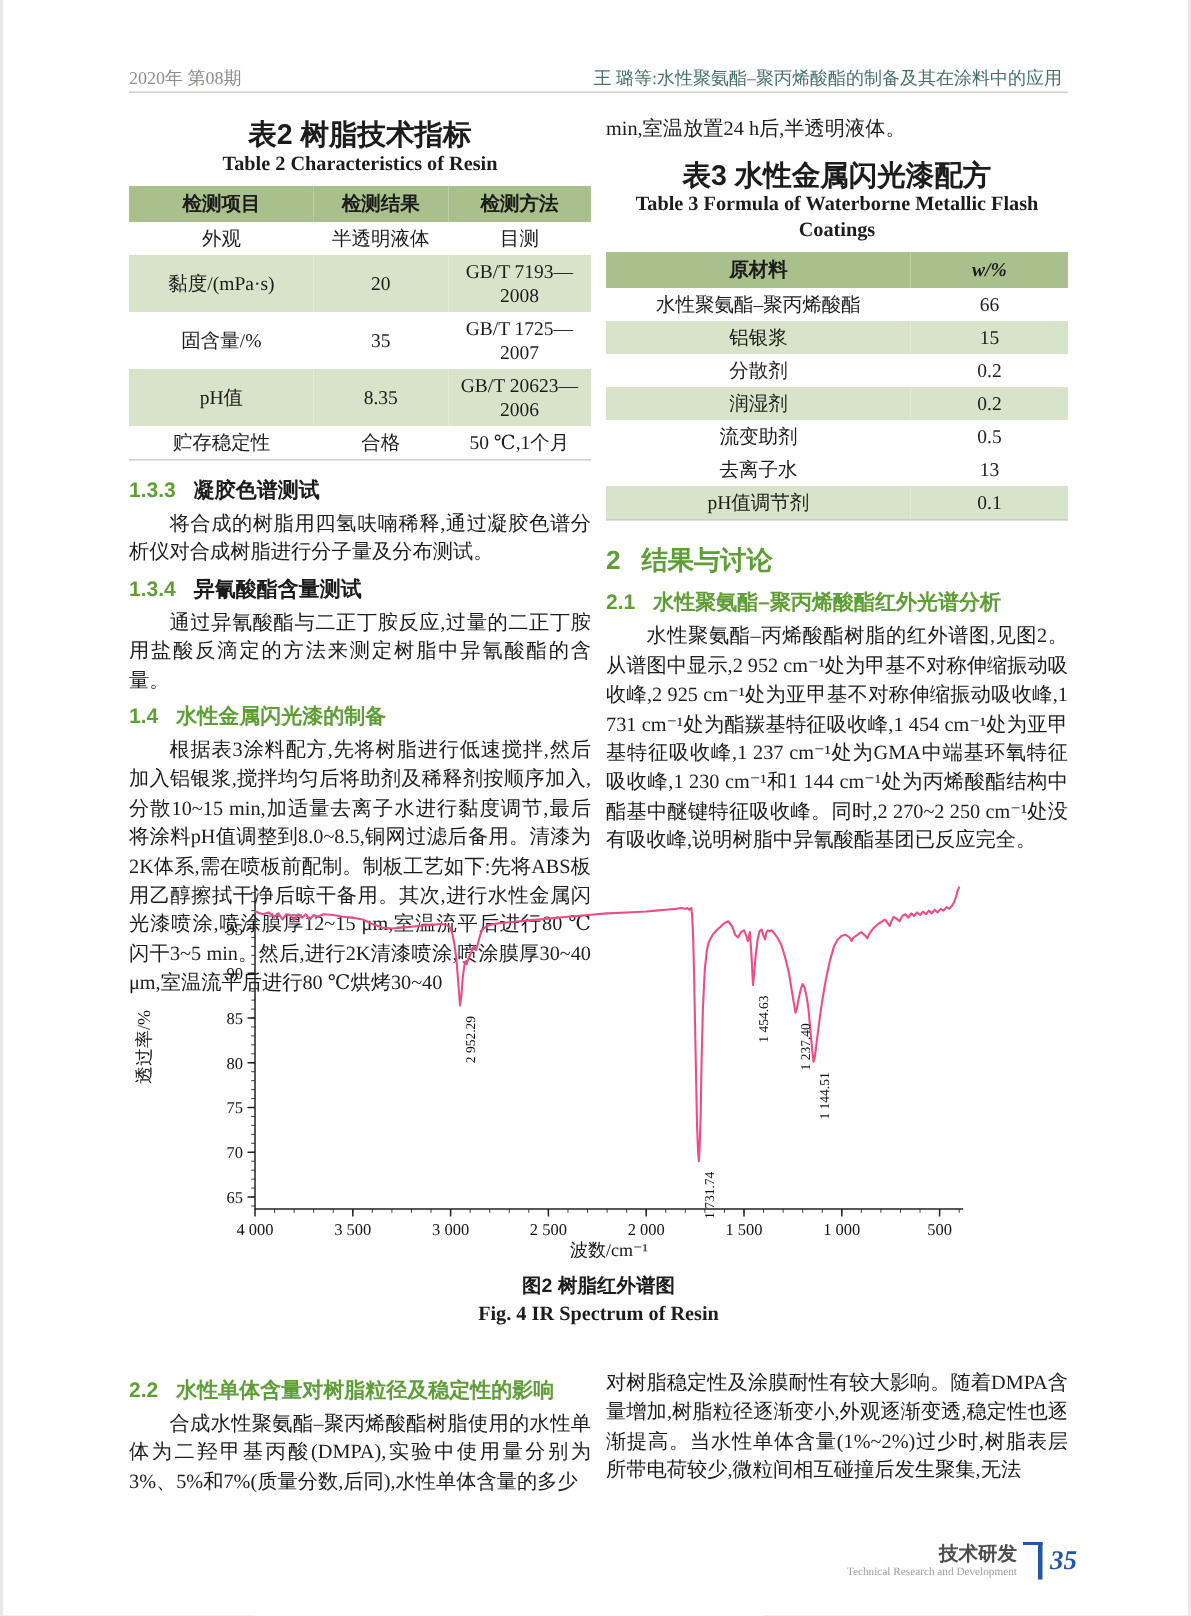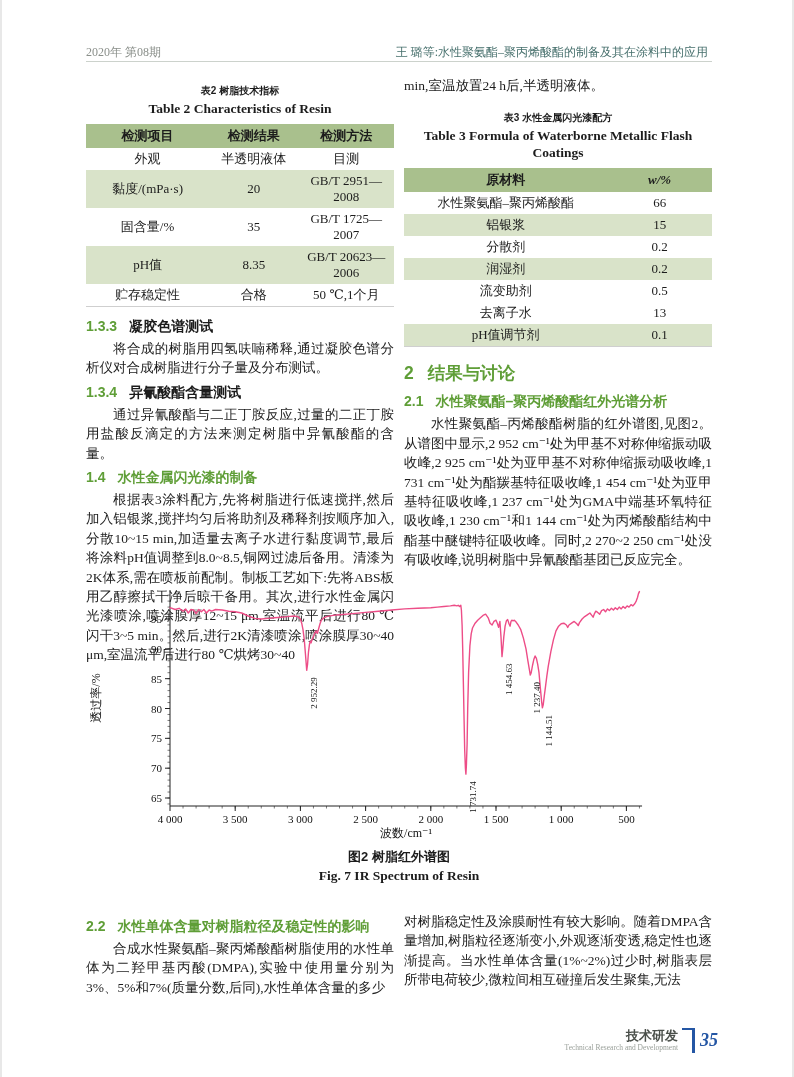--- a/index.html
+++ b/index.html
@@ -11,21 +11,21 @@
   .hdr-rule{position:absolute;left:84px;width:626px;top:61px;border-top:1px solid #ccd2cc;height:0;}
   
   .col{position:absolute;width:308px;font-size:13.5px;line-height:19.4px;text-align:justify;}
   #col-left{left:84px;top:76px;}
   #col-right{left:402px;top:76px;}
   #bot-left{left:84px;top:912px;}
   #bot-right{left:402px;top:912px;}
   p.body{margin:0;text-indent:2em;}
   p.cont{margin:0;text-indent:0;}
   
-  .tbl-title-cn{text-align:center;font-weight:bold;font-family:"Liberation Sans",sans-serif;font-size:10px;margin:6px 0 1px;line-height:17px;}
+  .tbl-title-cn{text-align:center;font-weight:bold;font-family:"Liberation Sans",sans-serif;font-size:19px;margin:6px 0 1px;line-height:17px;}
   .tbl-title-en{text-align:center;font-weight:bold;font-size:13.5px;margin:0 0 7px;line-height:17px;}
   table.datatbl{border-collapse:collapse;width:100%;font-size:13px;line-height:16px;border-bottom:1px solid #cfcfcf;}
   table.datatbl th{background:#a9c08d;font-weight:bold;padding:4px 2px;text-align:center;}
   table.datatbl td{padding:3px 2px;text-align:center;}
   table.datatbl tr.alt{background:#d9e3c9;}
   td.cl{text-align:left;padding-left:12px;}
   td.cl2{text-align:left;padding-left:30px;}
   .wit{font-style:italic;}
   
   .h-sub{font-family:"Liberation Sans",sans-serif;font-weight:bold;font-size:14px;line-height:21px;margin:4px 0 2px;text-align:left;}
@@ -72,21 +72,21 @@
           <th>检测方法</th>
         </tr>
         <tr>
           <td class="cl">外观</td>
           <td>半透明液体</td>
           <td>目测</td>
         </tr>
         <tr class="alt">
           <td class="cl">黏度/(mPa·s)</td>
           <td>20</td>
-          <td>GB/T 2951—2008</td>
+          <td>GB/T 7193—2008</td>
         </tr>
         <tr>
           <td class="cl">固含量/%</td>
           <td>35</td>
           <td>GB/T 1725—2007</td>
         </tr>
         <tr class="alt">
           <td class="cl">pH值</td>
           <td>8.35</td>
           <td>GB/T 20623—2006</td>
@@ -281,21 +281,21 @@
         <text x="320.024" y="249" text-anchor="middle" font-size="12" fill="#111">波数/cm⁻¹</text>
         <text x="14" y="110" text-anchor="middle" font-size="12" fill="#111" transform="rotate(-90 14 110)">透过率/%</text>
         <polyline points="84.0,19.7 89.2,21.5 93.1,20.3 97.0,23.2 99.6,20.9 102.3,25.0 104.9,21.5 107.5,22.0 110.1,25.6 112.7,21.5 115.3,23.8 117.9,21.5 120.5,25.0 123.1,22.0 125.7,23.2 129.6,21.5 136.2,22.0 142.7,23.2 149.2,23.8 155.7,25.0 162.2,28.0 168.8,30.4 175.3,31.0 181.8,30.4 188.3,29.8 194.8,29.2 201.4,28.6 207.9,28.0 211.8,28.6 214.4,31.0 215.7,35.2 217.0,41.7 218.3,51.9 219.6,68.0 220.7,82.3 221.6,75.8 222.5,63.8 223.5,56.1 224.2,53.1 225.1,54.9 226.1,51.3 227.4,48.9 228.7,45.3 230.0,42.9 231.4,45.3 232.7,40.5 234.0,35.8 235.3,32.2 237.9,29.8 240.5,28.6 247.0,27.4 253.5,26.8 266.6,25.6 279.6,24.4 292.6,23.2 305.7,22.0 318.7,20.9 331.8,20.3 344.8,19.7 351.3,19.1 357.8,18.5 364.4,17.9 368.3,17.3 370.9,17.9 372.2,17.3 373.5,18.5 374.8,17.3 375.4,22.0 376.1,37.0 376.7,60.8 377.4,96.6 378.1,132.4 378.7,162.3 379.4,180.2 379.9,186.1 380.4,177.2 381.1,156.3 381.7,120.5 382.6,84.7 383.9,57.9 385.2,45.9 386.5,40.0 389.1,35.2 391.7,32.2 394.4,29.8 397.0,27.4 399.6,26.2 402.2,29.8 404.1,35.2 406.1,37.0 408.0,33.4 410.0,32.2 411.3,35.2 412.6,39.4 413.9,33.4 415.0,48.9 416.0,68.6 416.8,60.8 417.8,48.9 419.1,38.2 420.4,32.8 421.7,31.6 423.0,35.8 424.1,38.2 425.0,33.4 425.9,32.2 427.0,32.8 428.3,32.2 429.6,33.4 432.2,37.0 434.8,41.7 437.4,50.1 440.0,60.8 441.9,72.8 443.3,81.1 444.3,87.1 445.2,84.7 446.5,77.5 447.8,71.6 449.1,68.0 450.4,70.4 451.7,76.3 453.0,84.7 454.3,99.6 455.6,113.3 456.4,119.9 457.2,116.9 458.2,108.6 459.6,97.8 460.9,87.7 462.2,78.7 464.8,63.8 467.4,51.9 470.0,42.9 472.6,38.2 475.2,35.8 477.8,35.2 480.4,37.0 481.7,39.4 483.0,37.0 485.6,35.2 488.2,33.4 490.8,35.8 492.2,37.6 493.5,34.6 496.1,31.0 498.7,28.6 501.3,26.8 503.9,25.0 505.8,27.4 507.1,29.2 508.5,25.6 509.8,23.2 511.7,24.4 513.7,26.2 515.6,22.6 517.6,21.5 519.5,23.8 521.5,20.9 523.4,22.6 525.4,20.3 527.4,22.0 529.3,19.7 531.3,21.5 533.2,19.1 535.2,20.9 537.1,18.5 539.1,20.3 541.1,17.9 543.0,19.1 545.0,16.7 546.9,17.9 548.9,15.5 550.2,13.1 551.5,9.5 552.4,5.9 553.4,3.6" fill="none" stroke="#ed4d87" stroke-width="1.4" stroke-linejoin="round" stroke-linecap="round"></polyline>
         <text x="230.6592" y="89.31619999999997" font-size="9" fill="#111" text-anchor="end" transform="rotate(-90 230.6592 89.31619999999997)">2 952.29</text>
         <text x="389.8776" y="193.142" font-size="9" fill="#111" text-anchor="end" transform="rotate(-90 389.8776 193.142)">1 731.74</text>
         <text x="425.99839999999995" y="75.59209999999999" font-size="9" fill="#111" text-anchor="end" transform="rotate(-90 425.99839999999995 75.59209999999999)">1 454.63</text>
         <text x="454.29519999999997" y="94.08980000000003" font-size="9" fill="#111" text-anchor="end" transform="rotate(-90 454.29519999999997 94.08980000000003)">1 237.40</text>
         <text x="466.4224" y="126.90830000000003" font-size="9" fill="#111" text-anchor="end" transform="rotate(-90 466.4224 126.90830000000003)">1 144.51</text>
       </svg>
     <div class="cap-cn">图2  树脂红外谱图</div>
-    <div class="cap-en">Fig. 7    IR Spectrum of Resin</div>
+    <div class="cap-en">Fig. 4    IR Spectrum of Resin</div>
   </div>
 
   <div class="col" id="bot-left">
     <div class="h-sub green">
       <span class="num">2.2</span><span class="ttl">水性单体含量对树脂粒径及稳定性的影响</span>
     </div>
     <p class="body">合成水性聚氨酯–聚丙烯酸酯树脂使用的水性单体为二羟甲基丙酸(DMPA),实验中使用量分别为3%、5%和7%(质量分数,后同),水性单体含量的多少</p>
   </div>
   <div class="col" id="bot-right">
     <p class="cont">对树脂稳定性及涂膜耐性有较大影响。随着DMPA含量增加,树脂粒径逐渐变小,外观逐渐变透,稳定性也逐渐提高。当水性单体含量(1%~2%)过少时,树脂表层所带电荷较少,微粒间相互碰撞后发生聚集,无法</p>

